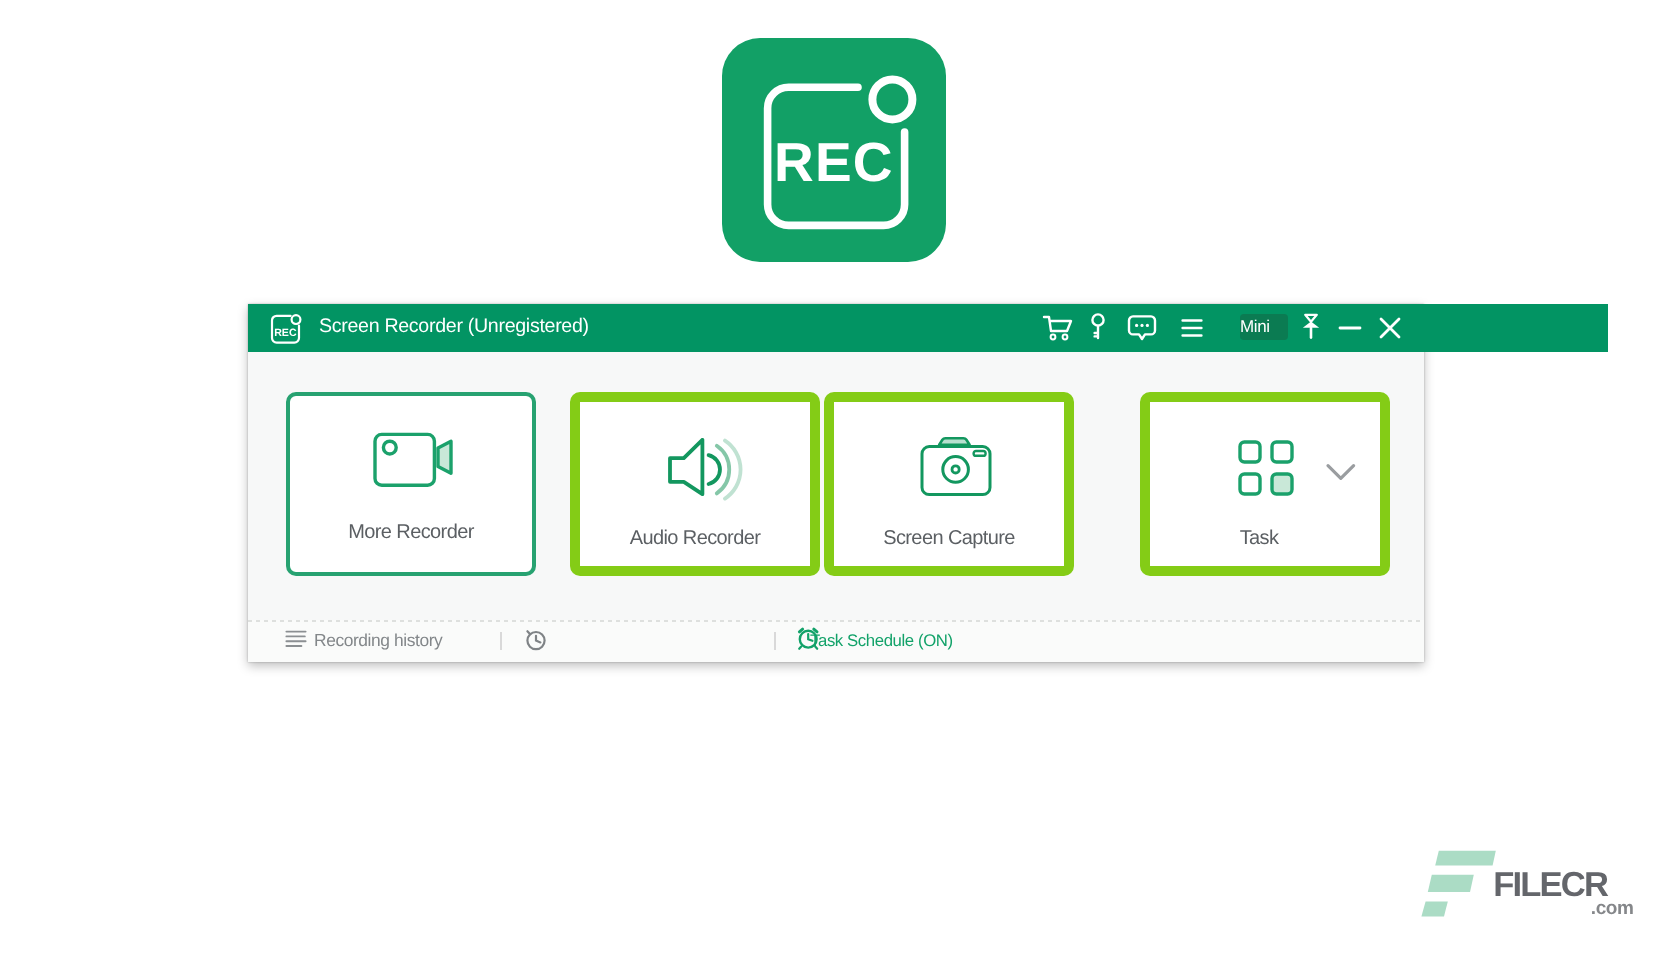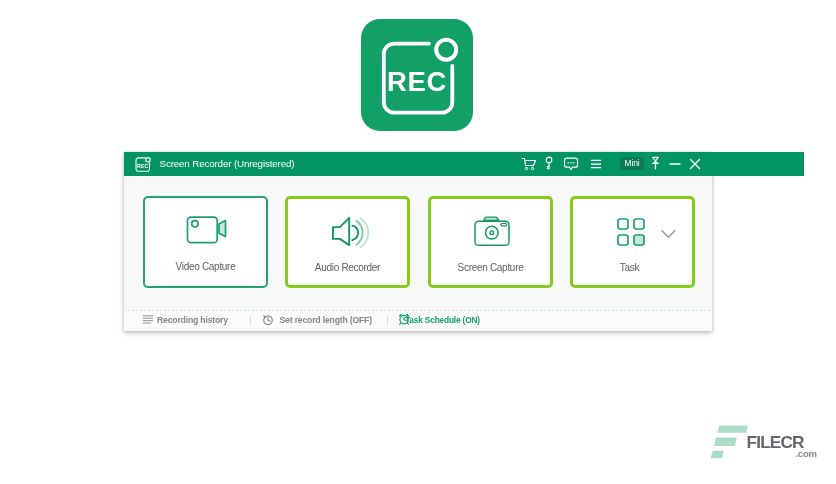--- a/index.html
+++ b/index.html
@@ -8,31 +8,31 @@
 
 
 #biglogo{left:361px;top:19px;width:112px;height:112px;}
 
 
 #win{left:124px;top:152px;width:588px;height:178.5px;background:#f7f8f8;box-shadow:0 2px 5px rgba(0,0,0,0.25),0 0 1px rgba(0,0,0,0.25);}
 #titlebar{left:0;top:0;width:680px;height:23.6px;background:#029463;}
 #tb-icon{left:10px;top:2.5px;}
 #tb-title{left:35.5px;top:0;height:23px;line-height:23px;color:#ffffff;font-size:9.8px;letter-spacing:-0.15px;}
 .tbic{top:2.5px;width:18px;height:18px;}
-#mini{left:496px;top:5px;width:24px;height:13px;background:#0b7b52;border-radius:2px;color:#fff;font-size:8.5px;letter-spacing:-0.2px;text-align:center;line-height:13px;color:#fff;}
+#mini{left:496px;top:5px;width:24px;height:13px;background:#0b7b52;border-radius:2px;color:#fff;font-size:8.5px;letter-spacing:-0.2px;line-height:13px;color:#fff;}
 
 
-.card{box-sizing:border-box;top:44px;width:125px;height:92px;background:#ffffff;border:3px solid #84cc16;border-radius:5px;}
+.card{box-sizing:border-box;top:44px;width:125px;height:92px;background:#ffffff;border:5px solid #84cc16;border-radius:5px;}
 .card.sel{border:2px solid #27a271;}
 .cardlabel{width:100%;text-align:center;top:62.5px;font-size:10px;letter-spacing:-0.3px;color:#5b5f63;}
 
 
 #botbar{left:0;top:158px;width:588px;height:20.5px;background:#fafbfa;}
 #dashline{left:0;top:0;width:588px;height:1px;background:repeating-linear-gradient(90deg,#dee0de 0px,#dee0de 2px,transparent 2px,transparent 4px);}
-.botitem{top:0;height:20.5px;line-height:20.5px;font-size:8.7px;letter-spacing:-0.2px;color:#83878a;font-weight:bold;}
+.botitem{top:0;height:20.5px;line-height:20.5px;font-size:8.7px;letter-spacing:-0.2px;color:#83878a;}
 .botsep{top:5.5px;height:9.5px;width:1px;background:#d9d9d9;}
 .green{color:#12a269;font-size:8.4px;}
 </style>
 </head>
 <body>
 
 <div class="abs" id="biglogo">
 <svg width="112" height="112" viewBox="0 0 112 112">
   <rect x="0" y="0" width="112" height="112" rx="19" fill="#12a066"></rect>
   <path d="M 68 24.6 L 33.3 24.6 A 10.5 10.5 0 0 0 22.8 35.1 L 22.8 83.2 A 10.5 10.5 0 0 0 33.3 93.7 L 80.8 93.7 A 10.5 10.5 0 0 0 91.3 83.2 L 91.3 47" fill="none" stroke="#ffffff" stroke-width="3.8" stroke-linecap="round"></path>
@@ -87,32 +87,32 @@
       <path d="M4.5 4.5 L13.5 13.5 M13.5 4.5 L4.5 13.5" stroke="#fff" stroke-width="1.4" stroke-linecap="round"></path>
     </svg>
   </div>
 
   <div class="abs card sel" style="left:19px">
     <svg class="abs" style="left:28px;top:16px" width="62" height="40" viewBox="0 0 62 40">
       <rect x="14.5" y="3.2" width="29.7" height="25.4" rx="3.4" fill="none" stroke="#1ba16b" stroke-width="1.7"></rect>
       <circle cx="21.9" cy="9.8" r="3.2" fill="none" stroke="#1ba16b" stroke-width="1.7"></circle>
       <path d="M46 10 L52.5 6.6 L52.5 22.6 L46 19.2 z" fill="#c8e8d8" stroke="#1ba16b" stroke-width="1.7" stroke-linejoin="round"></path>
     </svg>
-    <div class="abs cardlabel">Video Capture</div>
+    <div class="abs cardlabel">More Recorder</div>
   </div>
   <div class="abs card" style="left:161px">
     <svg class="abs" style="left:30px;top:18px" width="64" height="40" viewBox="0 0 64 40">
       <path d="M15 10.1 L21.9 10.1 L31.2 0.9 L31.2 28.1 L21.9 21.9 L15 21.9 z" fill="none" stroke="#13975f" stroke-width="1.9" stroke-linejoin="round"></path>
       <path d="M34.3 8.6 A7.4 7.4 0 0 1 34.3 23" fill="none" stroke="#13975f" stroke-width="1.9" stroke-linecap="round"></path>
       <path d="M38.4 3.9 A14.5 14.5 0 0 1 38.4 27.7" fill="none" stroke="#85c7a8" stroke-width="1.9" stroke-linecap="round"></path>
       <path d="M42.5 1.3 A17.4 17.4 0 0 1 42.5 30.3" fill="none" stroke="#c0e2d2" stroke-width="1.9" stroke-linecap="round"></path>
     </svg>
     <div class="abs cardlabel">Audio Recorder</div>
   </div>
-  <div class="abs card" style="left:304px">
+  <div class="abs card" style="left:288px">
     <svg class="abs" style="left:40px;top:17px" width="48" height="40" viewBox="0 0 48 40">
       <path d="M12.6 4.4 L14.2 1.9 Q14.7 1.1 15.7 1.1 L24.7 1.1 Q25.7 1.1 26.2 1.9 L27.8 4.4 z" fill="#b9e0cf" stroke="#13975f" stroke-width="1.3" stroke-linejoin="round"></path>
       <rect x="4" y="5.3" width="34" height="24" rx="3.6" fill="#ffffff" stroke="#13975f" stroke-width="1.5"></rect>
       <rect x="29.8" y="7.5" width="6" height="2.4" rx="1.2" fill="#ffffff" stroke="#13975f" stroke-width="1.2"></rect>
       <circle cx="20.8" cy="16.7" r="6.4" fill="none" stroke="#13975f" stroke-width="1.5"></circle>
       <circle cx="20.8" cy="16.7" r="1.8" fill="none" stroke="#13975f" stroke-width="1.4"></circle>
     </svg>
     <div class="abs cardlabel">Screen Capture</div>
   </div>
   <div class="abs card" style="left:446px">
@@ -130,21 +130,20 @@
     <div class="abs" id="dashline"></div>
     <svg class="abs" style="left:18px;top:4px" width="12" height="12" viewBox="0 0 12 12">
       <path d="M1.2 1.8 h9.6 M1.2 4.2 h9.2 M1.2 6.6 h9.6 M1.2 9 h7.5" stroke="#8b8f92" stroke-width="0.95" stroke-linecap="round"></path>
     </svg>
     <div class="abs botitem" style="left:33px">Recording history</div>
     <div class="abs botsep" style="left:126px"></div>
     <svg class="abs" style="left:138px;top:2px" width="16" height="16" viewBox="0 0 16 16">
       <circle cx="6" cy="8.3" r="4.3" fill="none" stroke="#7f8386" stroke-width="1.1"></circle>
       <path d="M3.1 5.1 L1.7 3.6 M6 5.9 V8.3 l2.2 0.9" fill="none" stroke="#7f8386" stroke-width="1.1" stroke-linecap="round"></path>
     </svg>
-    <div class="abs botitem" style="left:155.5px">Set record length (OFF)</div>
     <div class="abs botsep" style="left:263px"></div>
     <svg class="abs" style="left:273px;top:2px" width="17" height="16" viewBox="0 0 17 16">
       <circle cx="7.1" cy="7.6" r="4.2" fill="none" stroke="#12a269" stroke-width="1.2"></circle>
       <path d="M2.7 3.9 L4.3 2.6 M11.5 3.9 L9.9 2.6" stroke="#12a269" stroke-width="1.5" stroke-linecap="round"></path>
       <path d="M3.6 11.3 L2.6 12.4 M10.6 11.3 L11.6 12.4" stroke="#12a269" stroke-width="1.1" stroke-linecap="round"></path>
       <path d="M7.1 5 V7.6 l2.1 0.8" fill="none" stroke="#12a269" stroke-width="1.1" stroke-linecap="round"></path>
     </svg>
     <div class="abs botitem green" style="left:281px">Task Schedule (ON)</div>
   </div>
 </div>

